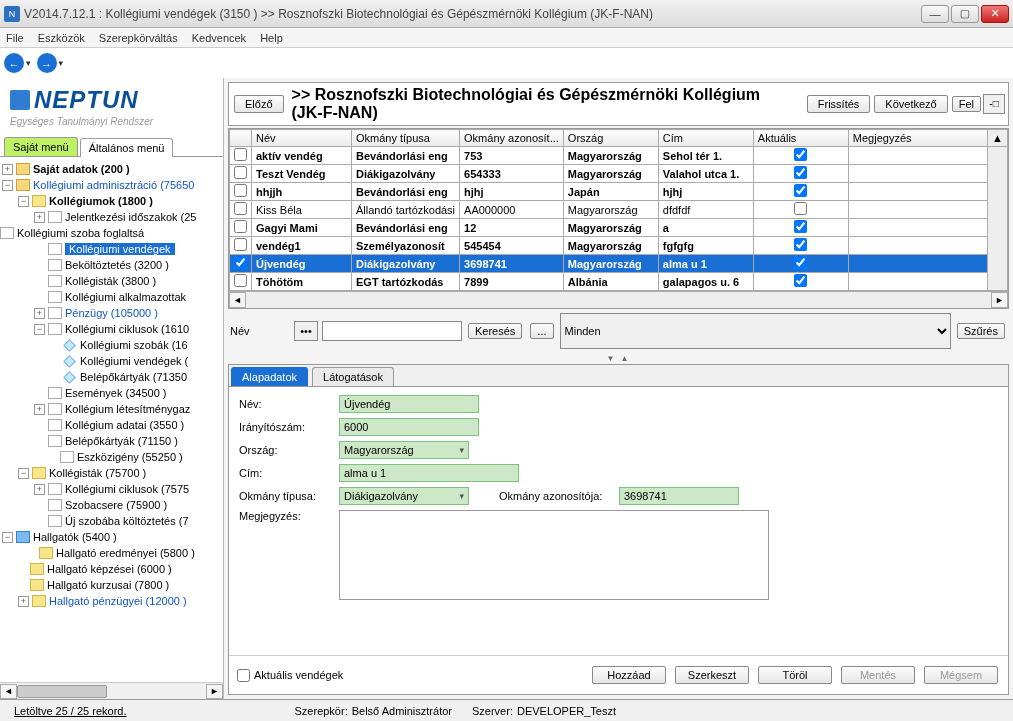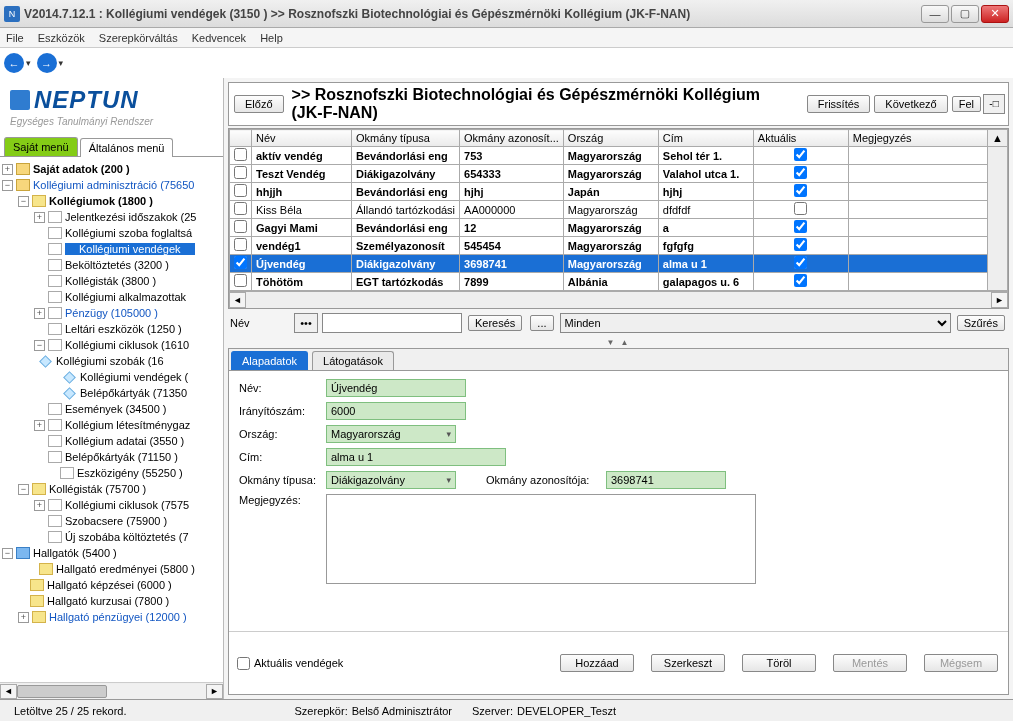--- a/index.html
+++ b/index.html
@@ -1,21 +1,21 @@
 <!DOCTYPE html>
 <html><head>
 <meta charset="utf-8">
 <style>
 * { box-sizing: border-box; margin: 0; padding: 0; }
 body { font-family: Tahoma, Arial, sans-serif; font-size: 11px; background: #fff; overflow: hidden; width: 1013px; height: 721px; }
 
 
 .titlebar { height: 28px; background: linear-gradient(#f0f0f0,#dcdcdc); display: flex; align-items: center; padding: 0 4px; border-bottom: 1px solid #aaa; }
 .titlebar .icon { width: 16px; height: 16px; background: #2b6fbf; color: #fff; display: flex; align-items: center; justify-content: center; font-size: 9px; border-radius: 2px; margin-right: 4px; }
-.titlebar .title { flex: 1; color: #444; font-size: 12px; font-weight: bold; }
+.titlebar .title { flex: 1; color: #444; font-size: 12px; }
 .titlebar .wbtn { width: 28px; height: 18px; margin-left: 2px; display: flex; align-items: center; justify-content: center; background: linear-gradient(#f8f8f8,#ddd); border: 1px solid #999; border-radius: 3px; font-size: 11px; color: #333; }
 .titlebar .wbtn.close { background: linear-gradient(#e77,#c22); color: #fff; border-color: #a11; }
 
 
 .menubar { height: 20px; background: #f5f5f5; border-bottom: 1px solid #ccc; display: flex; align-items: center; padding: 0 6px; font-size: 11px; }
 .menubar span { margin-right: 14px; color: #333; }
 
 
 .nav { height: 30px; background: #fff; display: flex; align-items: center; padding: 0 4px; }
 .navbtn { width: 20px; height: 20px; border-radius: 50%; background: #1a6fd5; color: #fff; display: flex; align-items: center; justify-content: center; font-size: 11px; margin-right: 2px; }
@@ -24,32 +24,32 @@
 
 .main { display: flex; height: calc(100% - 28px - 20px - 30px - 22px); }
 
 
 .left { width: 224px; border-right: 1px solid #bbb; display: flex; flex-direction: column; background: #fff; }
 .logo { padding: 8px 10px 4px 10px; }
 .logo .top { color: #0a4f9c; font-weight: bold; font-size: 24px; letter-spacing: 1px; font-style: italic; display: flex; align-items: center; }
 .logo .top .box { width: 20px; height: 20px; background: #2f7cd0; margin-right: 4px; display: inline-block; border-radius: 2px; }
 .logo .sub { color: #999; font-size: 10px; font-style: italic; margin-top: 2px; }
 .tabsL { display: flex; border-bottom: 1px solid #999; margin-top: 6px; padding-left: 4px; }
-.tabsL .tab { padding: 3px 8px; border: 1px solid #999; border-bottom: none; background: #84cc16; font-size: 11px; margin-right: 2px; border-radius: 3px 3px 0 0; }
+.tabsL .tab { padding: 3px 8px; border: 1px solid #999; border-bottom: none; background: #bef264; font-size: 11px; margin-right: 2px; border-radius: 3px 3px 0 0; }
 .tabsL .tab.active { background: #fff; position: relative; top: 1px; }
 .tree { flex: 1; overflow: auto; padding: 4px 0; font-size: 11px; }
 .tree .row { display: flex; align-items: center; height: 16px; white-space: nowrap; padding-right: 4px; }
 .tree .toggle { width: 11px; height: 11px; border: 1px solid #999; text-align: center; line-height: 9px; font-size: 9px; margin-right: 3px; color: #555; }
 .tree .ticon { width: 14px; height: 12px; margin-right: 3px; background: #f7d77c; border: 1px solid #c9a43c; font-size: 8px; }
 .tree .ticon.page { background: #fff; border-color: #aaa; }
 .tree .ticon.bluei { background: #7bb7f0; border-color: #3a80c6; }
 .tree .ticon.yell { background: #f7e58b; border-color: #d4b34a; }
 .tree .ticon.dia { background: #c8e8ff; border-color: #6fb0e0; transform: rotate(45deg); width: 9px; height: 9px; margin-left: 3px; margin-right: 6px; }
 .tree a { color: #1256c2; text-decoration: none; }
-.tree .sel { background: #1a6fd5; color: #fff; padding: 0 14px; }
+.tree .sel { background: #1a6fd5; color: #fff; padding: 0 4px; }
 .hscroll { height: 17px; background: #eee; border-top: 1px solid #ccc; display: flex; align-items: center; }
 .hscroll .ar { width: 17px; height: 15px; border: 1px solid #aaa; background: #f4f4f4; text-align: center; font-size: 9px; line-height: 13px; }
 .hscroll .track { flex: 1; height: 15px; background: #f0f0f0; position: relative; }
 .hscroll .thumb { position: absolute; left: 0; width: 90px; height: 13px; top: 1px; background: #ccc; border: 1px solid #999; border-radius: 2px; }
 
 
 .right { flex: 1; display: flex; flex-direction: column; padding: 4px; background: #f4f4f4; }
 .rtop { display: flex; align-items: center; background: #fff; border: 1px solid #999; padding: 3px; margin-bottom: 2px; }
 .btn { padding: 2px 10px; border: 1px solid #888; background: linear-gradient(#fdfdfd,#e6e6e6); border-radius: 2px; font-size: 11px; margin: 0 2px; cursor: default; }
 .btn.small { padding: 1px 6px; }
@@ -69,49 +69,49 @@
 .grid .rscroll { width: 17px; background: #eee; }
 .ghscroll { height: 17px; display: flex; background: #eee; border-top: 1px solid #aaa; }
 .ghscroll .ar { width: 17px; border: 1px solid #aaa; background: #f4f4f4; text-align: center; font-size: 9px; line-height: 15px; }
 .ghscroll .track { flex: 1; }
 
 
 .searchrow { display: flex; align-items: center; padding: 4px 2px; gap: 4px; }
 .searchrow label { width: 60px; }
 .sqbtn { width: 24px; height: 20px; border: 1px solid #888; background: #f0f0f0; text-align: center; line-height: 18px; font-size: 11px; }
 .searchrow input[type=text] { height: 20px; border: 1px solid #888; padding: 0 3px; font-size: 11px; }
-.searchrow select { height: 20px; border: 1px solid #888; font-size: 11px; }
+.searchrow select { height: 36px; border: 1px solid #888; font-size: 11px; }
 
 
 .gripper { text-align: center; font-size: 8px; color: #666; padding: 1px; letter-spacing: 2px; }
 
 
 .detail { border: 1px solid #999; background: #fff; flex: 1; display: flex; flex-direction: column; }
 .dtabs { display: flex; background: #f0f0f0; border-bottom: 1px solid #999; }
 .dtabs .tab { padding: 3px 10px; border: 1px solid #999; border-bottom: none; font-size: 11px; margin-right: 2px; border-radius: 3px 3px 0 0; margin-top: 2px; margin-left: 2px; }
 .dtabs .tab.active { background: #1a6fd5; color: #fff; border-color: #1a6fd5; }
 .dtabs .tab.inact { background: #eaeaea; }
 .form { padding: 8px 10px; flex: 1; overflow: auto; }
 .frow { display: flex; align-items: center; margin-bottom: 5px; }
-.frow label { width: 87px; font-size: 11px; }
+.frow label { width: 100px; font-size: 11px; }
 .fval { background: #cde8c7; border: 1px solid #7fbf7f; height: 18px; padding: 0 4px; font-size: 11px; display: flex; align-items: center; }
 .fval.dd { justify-content: space-between; }
 .fval.dd::after { content: "▾"; color: #555; font-size: 9px; }
 .frow .lbl2 { width: 120px; margin-left: 30px; }
 textarea.memo { width: 430px; height: 90px; border: 1px solid #999; font-size: 11px; resize: none; }
 
 
-.botrow { display: flex; align-items: center; padding: 22px 8px; gap: 13px; border-top: 1px solid #ccc; }
+.botrow { display: flex; align-items: center; padding: 10px 8px; gap: 5px; border-top: 1px solid #ccc; }
 .botrow .chk { display: flex; align-items: center; gap: 4px; flex: 1; }
 .botrow .btn { min-width: 74px; text-align: center; }
 .botrow .btn.dis { color: #999; }
 
 
 .status { height: 22px; border-top: 1px solid #999; background: #f0f0f0; display: flex; align-items: center; font-size: 11px; padding: 0 6px; gap: 20px; }
-.status .cell { padding: 0 8px; }
+.status .cell { padding: 0 8px; text-decoration: underline; }
 </style>
 </head>
 <body>
 
 <div class="titlebar">
   <div class="icon">
       <span>N</span>
     </div>
   <div class="title">V2014.7.12.1 : Kollégiumi vendégek (3150  )  &gt;&gt; Rosznofszki Biotechnológiai és Gépészmérnöki Kollégium (JK-F-NAN)</div>
   <div class="wbtn">—</div>
@@ -162,21 +162,21 @@
       <div class="row" style="padding-left:18px">
           <span class="toggle">−</span>
           <span class="ticon yell"></span>
           <b>Kollégiumok (1800  )</b>
         </div>
       <div class="row" style="padding-left:34px">
           <span class="toggle">+</span>
           <span class="ticon page"></span>
           <span>Jelentkezési időszakok (25</span>
         </div>
-      <div class="row" style="padding-left:48px">
+      <div class="row" style="">
           <span class="ticon page"></span>
           <span>Kollégiumi szoba foglaltsá</span>
         </div>
       <div class="row" style="padding-left:48px">
           <span class="ticon page"></span>
           <span class="sel">Kollégiumi vendégek</span>
         </div>
       <div class="row" style="padding-left:48px">
           <span class="ticon page"></span>
           <span>Beköltöztetés (3200  )</span>
@@ -186,31 +186,27 @@
           <span>Kollégisták (3800  )</span>
         </div>
       <div class="row" style="padding-left:48px">
           <span class="ticon page"></span>
           <span>Kollégiumi alkalmazottak</span>
         </div>
       <div class="row" style="padding-left:34px">
           <span class="toggle">+</span>
           <span class="ticon page"></span>
           <a>Pénzügy (105000  )</a>
-        </div>
-      <div class="row" style="padding-left:48px">
-          <span class="ticon page"></span>
-          <span>Leltári eszközök (1250  )</span>
         </div>
       <div class="row" style="padding-left:34px">
           <span class="toggle">−</span>
           <span class="ticon page"></span>
           <span>Kollégiumi ciklusok (1610</span>
         </div>
-      <div class="row" style="padding-left:38px">
+      <div class="row" style="padding-left:62px">
           <span class="ticon dia"></span>
           <span>Kollégiumi szobák (16</span>
         </div>
       <div class="row" style="padding-left:62px">
           <span class="ticon dia"></span>
           <span>Kollégiumi vendégek (</span>
         </div>
       <div class="row" style="padding-left:62px">
           <span class="ticon dia"></span>
           <span>Belépőkártyák (71350</span>

